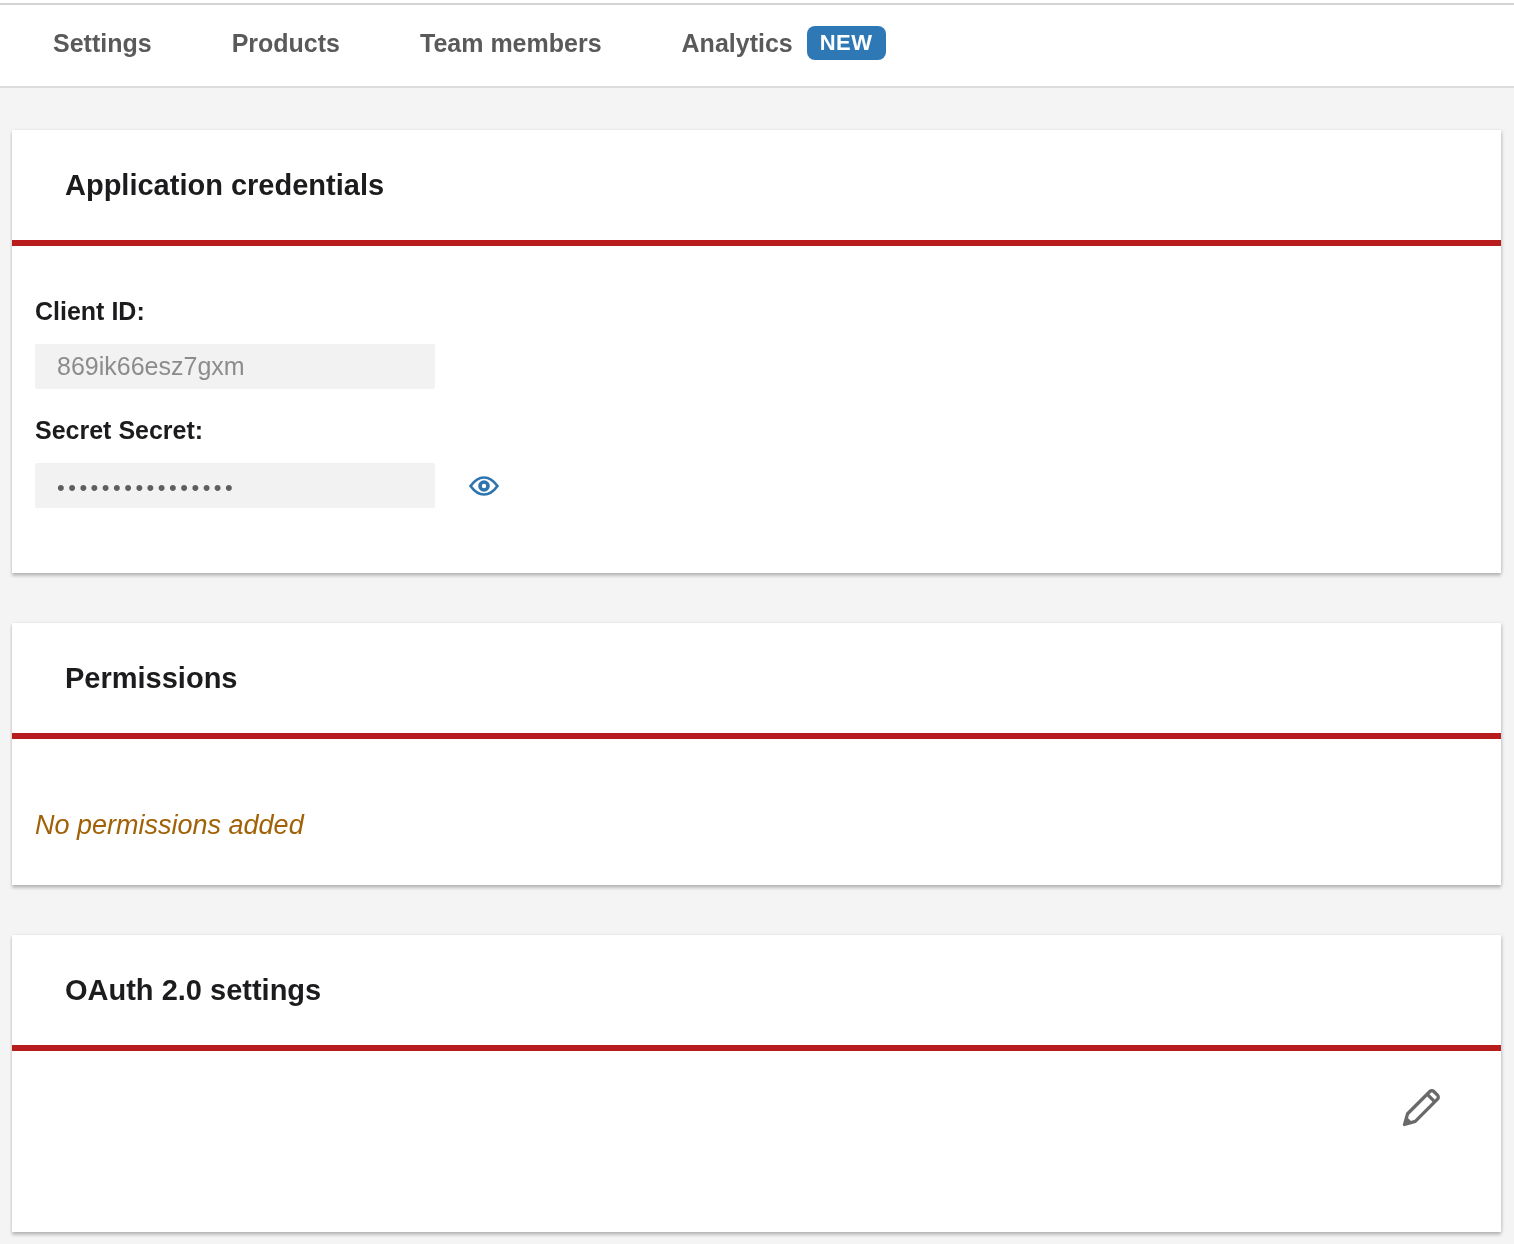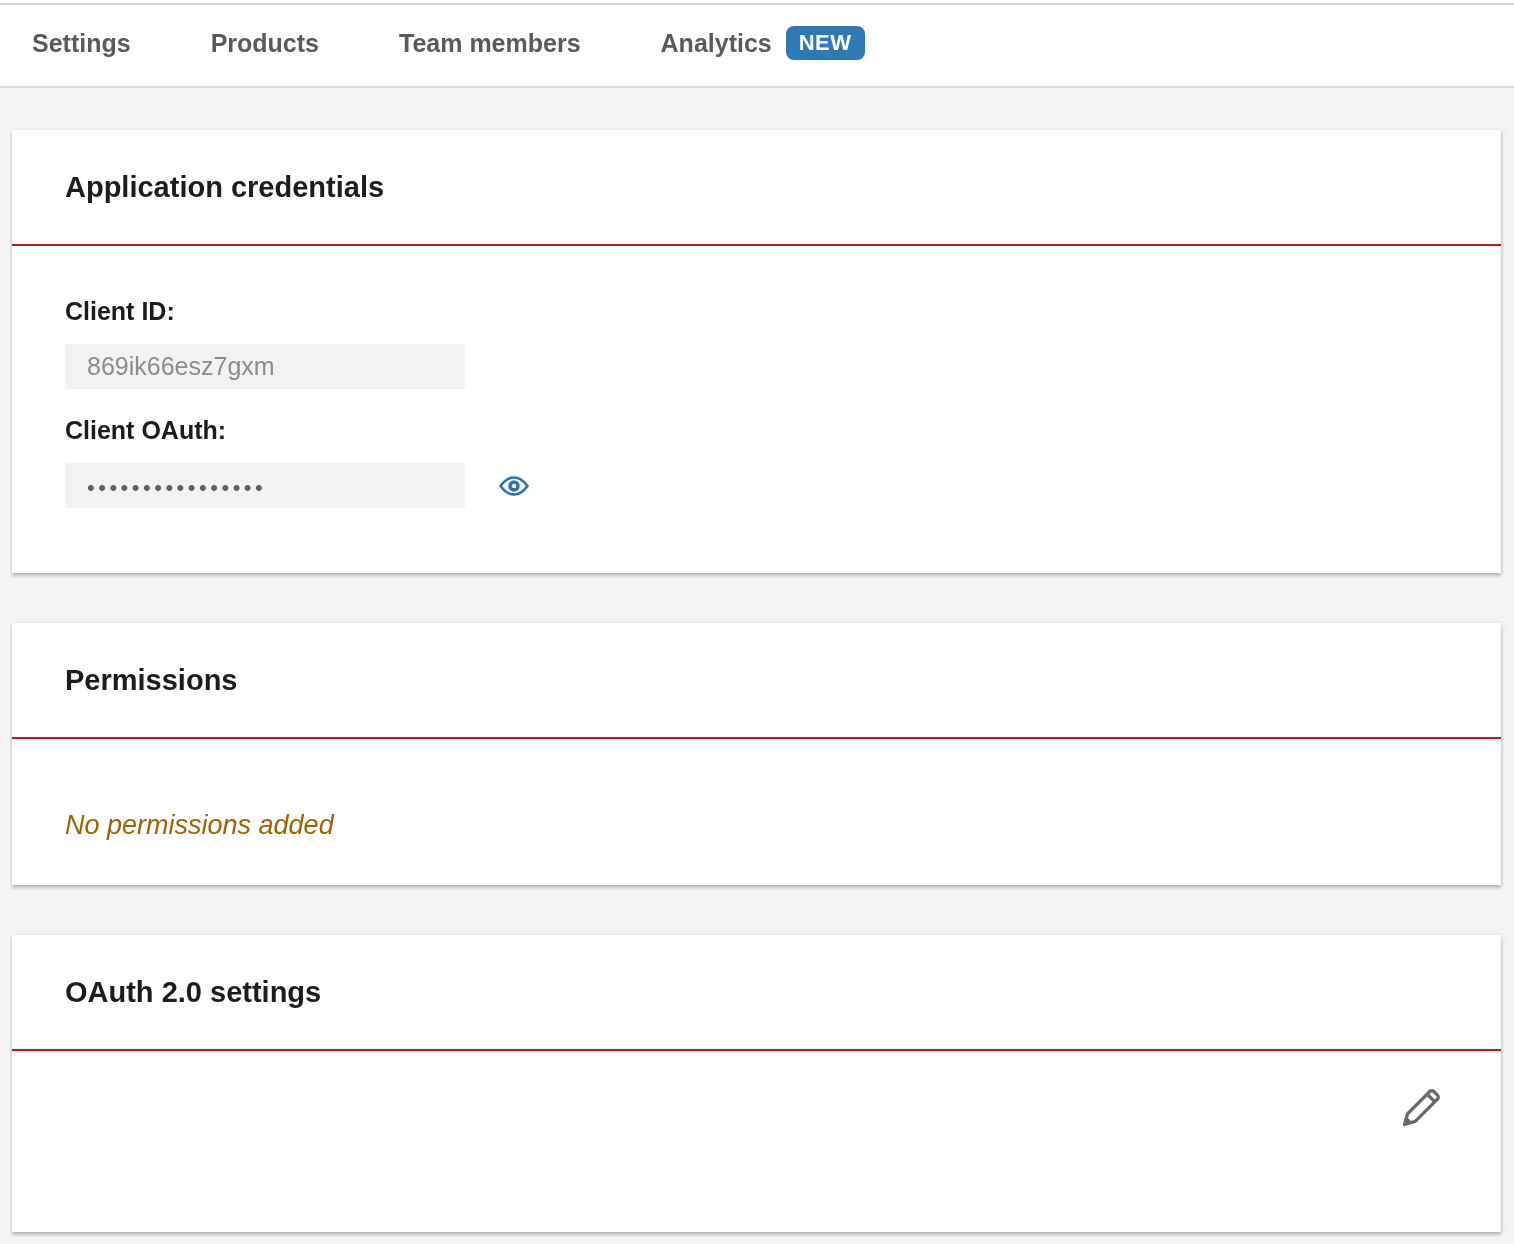--- a/index.html
+++ b/index.html
@@ -12,20 +12,21 @@
     overflow: hidden;
   }
 
   
   .tabbar {
     position: relative;
     width: 100%;
     height: 88px;
     background: #ffffff;
     border-bottom: 2px solid #dcdcdc;
+    padding-left: 21px;
   }
   .tabbar-hairline {
     position: absolute;
     top: 3px; left: 0; right: 0;
     height: 2px;
     background: #d4d4d4;
   }
   .tabs {
     display: flex;
     align-items: stretch;
@@ -72,28 +73,28 @@
     left: 12px;
     width: 1489px;
     background: #ffffff;
     box-shadow: 0 3px 3px rgba(0,0,0,0.22), 2px 0 3px rgba(0,0,0,0.07), -1px 0 2px rgba(0,0,0,0.05);
   }
   .card-header {
     height: 116px;
     display: flex;
     align-items: center;
     padding-left: 53px;
-    border-bottom: 2px solid #b91c1c;
+    border-bottom: 6px solid #b91c1c;
   }
   .card-title {
     font-size: 29px;
     font-weight: bold;
     color: #1c1c1e;
   }
-  .card-body { padding-left: 53px; position: relative; }
+  .card-body { padding-left: 23px; position: relative; }
 
   #card-credentials { top: 130px; height: 443px; }
   #card-permissions { top: 623px; height: 262px; }
   #card-oauth       { top: 935px; height: 297px; }
 
   .field-label {
     font-size: 25px;
     font-weight: bold;
     color: #1c1c1e;
     line-height: 30px;
@@ -182,21 +183,21 @@
   </nav>
 </header>
 
 <section class="card" id="card-credentials">
   <div class="card-header">
     <h2 class="card-title">Application credentials</h2>
   </div>
   <div class="card-body">
     <div class="field-label label-client-id">Client ID:</div>
     <div class="input-box">869ik66esz7gxm</div>
-    <div class="field-label label-client-secret">Client OAuth:</div>
+    <div class="field-label label-client-secret">Secret Secret:</div>
     <div class="secret-row">
       <div class="input-box secret">••••••••••••••••</div>
       <button class="eye-button">
         <span>
           <svg width="32" height="32" viewBox="0 0 24 24" fill="none" stroke="#2e74af">
             <path d="M12 5.6 C7 5.6 3.2 10.2 1.9 12 c1.3 1.8 5.1 6.4 10.1 6.4 s8.8-4.6 10.1-6.4 C20.8 10.2 17 5.6 12 5.6 z" stroke-width="2"></path>
             <circle cx="12" cy="12" r="3" stroke-width="2.7"></circle>
           </svg>
         </span>
       </button>

